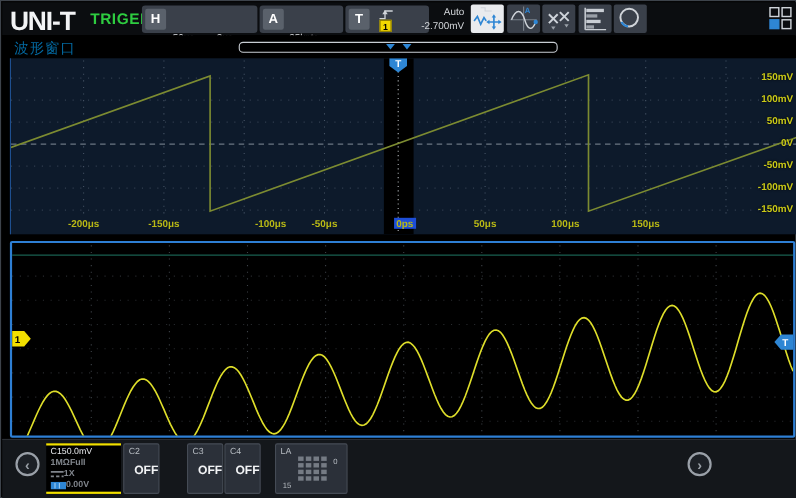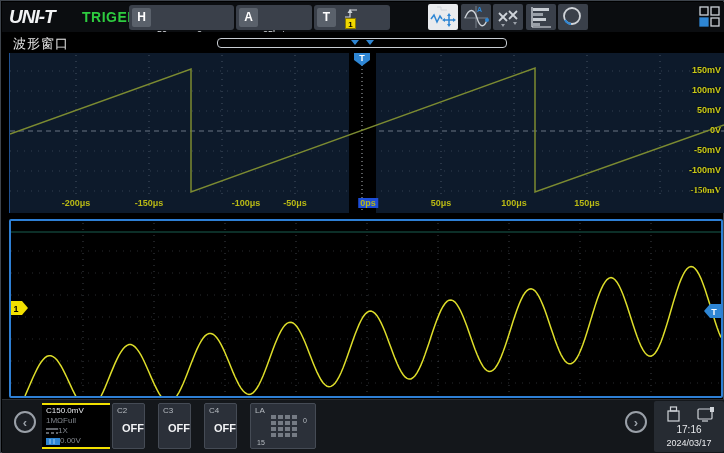--- a/index.html
+++ b/index.html
@@ -1,37 +1,37 @@
 <!DOCTYPE html>
 <html><head>
 <meta charset="utf-8">
 <style>
   html,body{margin:0;padding:0;background:#000;}
   body{width:724px;height:453px;position:relative;font-family:"Liberation Sans",sans-serif;overflow:hidden;}
   #frame{position:absolute;inset:0;border:1px solid #3d434b;box-sizing:border-box;background:#000;}
 
   
   #topbar{position:absolute;left:1px;top:1px;width:722px;height:30px;background:#0b0d10;}
-  #logo{position:absolute;left:7px;top:4px;font-size:19px;font-weight:800;letter-spacing:-1px;color:#f2f3f5;font-style:italic;}
+  #logo{position:absolute;left:7px;top:4px;font-size:24px;font-weight:800;letter-spacing:-1px;color:#f2f3f5;}
   #trig-status{position:absolute;left:80px;top:7px;font-size:14px;font-weight:700;letter-spacing:.5px;}
   .hgroup{position:absolute;top:3px;height:25px;background:#3a404a;border-radius:3px;}
   .chip{position:absolute;left:3px;top:3px;width:19px;height:19px;background:#5a616b;border-radius:2px;
         color:#fff;font-size:12px;font-weight:700;text-align:center;line-height:19px;}
   .hv{position:absolute;top:2px;font-size:9px;line-height:11px;color:#dfe2e6;white-space:pre;}
   #t-slope-icon{position:absolute;left:30px;top:2px;}
   #t-src-badge{position:absolute;left:31px;top:13px;width:11px;height:11px;background:#f2d800;border:1px solid #8a7a00;
         color:#000;font-size:8px;font-weight:700;text-align:center;line-height:11px;box-sizing:border-box;}
   #trig-info{position:absolute;left:360px;top:3px;width:60px;text-align:right;font-size:9px;line-height:12px;color:#d4d7db;}
   .iconbtn{position:absolute;top:2px;width:30px;height:26px;background:#3a404a;border-radius:2px;}
   .iconbtn.active{background:#e9ebee;}
   #win-icon{position:absolute;left:697px;top:4px;width:22px;height:22px;}
 
   
   #titlebar{position:absolute;left:1px;top:31px;width:722px;height:21px;background:#000;}
-  #win-title{position:absolute;left:11px;top:3px;font-size:13px;color:#e5e5e5;letter-spacing:1px;}
+  #win-title{position:absolute;left:11px;top:3px;font-size:13px;color:#0369a1;letter-spacing:1px;}
   #overview{position:absolute;left:215px;top:6px;width:290px;height:10px;background:#000;
             border:1px solid #c8cdd3;border-radius:4px;box-sizing:border-box;}
   .ov-tri{position:absolute;top:1px;width:0;height:0;border-left:4px solid transparent;
           border-right:4px solid transparent;border-top:5px solid #2e86d4;}
 
   
   #upper{position:absolute;left:8px;top:52px;width:714px;height:160px;background:#0d1a2b;
          border-left:1px solid #1e4f8f;border-right:1px solid #1e4f8f;box-sizing:content-box;}
   #usvg{position:absolute;left:0;top:0;}
   .vlabel{position:absolute;right:3px;font-size:9px;font-weight:700;color:#c9c918;text-shadow:0 0 2px #000;}
@@ -45,21 +45,21 @@
   #lsvg{position:absolute;left:0;top:0;}
 
   
   #footer{position:absolute;left:1px;top:398px;width:722px;height:54px;background:#14171b;border-top:1px solid #2a2e34;box-sizing:border-box;}
   .circlebtn{position:absolute;top:11px;width:22px;height:22px;border:2px solid #9aa0a8;border-radius:50%;
              color:#9aa0a8;font-size:13px;font-weight:700;text-align:center;line-height:19px;box-sizing:border-box;background:#1c2026;}
   #c1-tile{position:absolute;left:40px;top:3px;width:68px;height:46px;background:#000;
            border-top:2px solid #f2e000;border-bottom:2px solid #f2e000;box-sizing:border-box;
            display:flex;flex-direction:column;justify-content:space-between;padding:1px 4px;}
   .c1row{display:flex;justify-content:flex-start;align-items:center;font-size:8px;line-height:10px;}
-  .c1bright{color:#e8eaed;} .c1dim{color:#80858c;}
+  .c1bright{color:#e8eaed;} .c1dim{color:#80858c;font-weight:bold;}
   .offtile{position:absolute;top:3px;width:33px;height:46px;background:#2b3039;border:1px solid #454b55;
            border-radius:2px;box-sizing:border-box;}
   .off-name{position:absolute;left:4px;top:2px;font-size:8px;color:#b7bcc2;}
   .off-state{position:absolute;left:0;right:0;top:18px;text-align:right;font-size:11px;font-weight:700;color:#f2f3f5;}
   #la-tile{position:absolute;left:248px;top:3px;width:66px;height:46px;background:#2b3039;border:1px solid #454b55;
            border-radius:2px;box-sizing:border-box;}
   #la-grid{position:absolute;left:20px;top:11px;display:grid;grid-template-columns:repeat(4,5px);grid-gap:2px;}
   #la-grid span{width:5px;height:4px;background:#757b84;display:block;}
   .la-num{position:absolute;font-size:7px;color:#b7bcc2;}
   #dt-panel{position:absolute;left:652px;top:1px;width:70px;height:51px;background:#262b32;border-radius:2px;text-align:center;}
@@ -99,20 +99,24 @@
 
     <div class="hgroup" style="left:312px;width:76px;">
       <div class="chip">T</div>
       <svg id="t-slope-icon" width="18" height="12">
         <polyline points="1,10 6,10 6,3 13,3" fill="none" stroke="#d0d4d9" stroke-width="1.2"></polyline>
         <polygon points="6,2 3.5,6 8.5,6" fill="#d0d4d9"></polygon>
       </svg>
       <div id="t-src-badge">1</div>
     </div>
 
+    <div id="trig-info">
+      <div>Auto</div>
+      <div>-2.700mV</div>
+    </div>
 
     <div class="iconbtn active" style="left:426px;">
       <svg width="30" height="26">
         <polyline points="9,3 13,3 13,6 19,6" fill="none" stroke="#cfd4da" stroke-width="1"></polyline>
         <polyline points="3,15 6,11 9,18 12,12 14,15" fill="none" stroke="#2e86d4" stroke-width="1.5"></polyline>
         <line x1="21" y1="11" x2="21" y2="21" stroke="#2e86d4" stroke-width="1.5"></line>
         <line x1="16" y1="16" x2="26" y2="16" stroke="#2e86d4" stroke-width="1.5"></line>
         <polygon points="21,9 19,12 23,12" fill="#2e86d4"></polygon>
           <polygon points="21,23 19,20 23,20" fill="#2e86d4"></polygon>
         <polygon points="14,16 17,14 17,18" fill="#2e86d4"></polygon>
@@ -195,21 +199,21 @@
         <polygon points="344,0 360,0 360,7 352,13 344,7" fill="#2e86d4"></polygon>
         <text x="352" y="8" text-anchor="middle" font-size="9" font-weight="bold" fill="#fff">T</text>
       </svg>
     <div id="vlabels">
         <div class="vlabel" style="top: 12px;">150mV</div>
         <div class="vlabel" style="top: 32px;">100mV</div>
         <div class="vlabel" style="top: 52px;">50mV</div>
         <div class="vlabel" style="top: 72px;">0V</div>
         <div class="vlabel" style="top: 92px;">-50mV</div>
         <div class="vlabel" style="top: 112px; margin-left: 12px;">-100mV</div>
-        <div class="vlabel" style="top: 132px; font-family: Liberation Serif, serif;">-150mV</div>
+        <div class="vlabel" style="top: 132px;">-150mV</div>
       </div>
     <div id="tlabels">
         <div class="tlabel" style="left: 66px;">-200μs</div>
         <div class="tlabel" style="left: 139px; text-align: right;">-150μs</div>
         <div class="tlabel" style="left: 212px; margin-left: 24px;">-100μs</div>
         <div class="tlabel" style="left: 285px;">-50μs</div>
         <div class="tlabel onband" style="left: 358px;">0ps</div>
         <div class="tlabel" style="left: 431px;">50μs</div>
         <div class="tlabel" style="left: 504px;">100μs</div>
         <div class="tlabel" style="left: 577px;">150μs</div>
@@ -274,21 +278,21 @@
           <line x1="8" y1="1" x2="8" y2="6" stroke="#9ecbf0" stroke-width="1"></line>
         </svg>
         <span class="c1dim">0.00V</span>
         </div>
     </div>
 
     <div class="offtile" style="left:110px;">
       <div class="off-name">C2</div>
       <div class="off-state">OFF</div>
     </div>
-    <div class="offtile" style="left:156px;text-decoration:underline;">
+    <div class="offtile" style="left:168px;text-decoration:underline;">
       <div class="off-name">C3</div>
       <div class="off-state">OFF</div>
     </div>
     <div class="offtile" style="left:202px;">
       <div class="off-name">C4</div>
       <div class="off-state">OFF</div>
     </div>
 
     <div id="la-tile">
       <div class="off-name">LA</div>
@@ -309,29 +313,14 @@
           <span></span>
           <span></span>
           <span></span>
       </div>
       <div class="la-num" style="left:52px;top:13px;">0</div>
       <div class="la-num" style="left:6px;top:35px;">15</div>
     </div>
 
     <div class="circlebtn" style="left:623px;">›</div>
 
-    <div id="dt-panel">
-      <svg width="58" height="18" style="margin:4px auto 0;">
-        <g>
-          <rect x="8" y="6" width="11" height="10" fill="none" stroke="#d0d4d9" stroke-width="1.2"></rect>
-          <rect x="10.5" y="2" width="6" height="4" fill="none" stroke="#d0d4d9" stroke-width="1.2"></rect>
-        </g>
-        <g>
-          <rect x="38" y="4" width="14" height="10" rx="1" fill="none" stroke="#d0d4d9" stroke-width="1.2"></rect>
-          <rect x="50" y="2" width="4" height="5" fill="#d0d4d9"></rect>
-          <line x1="42" y1="16" x2="48" y2="16" stroke="#d0d4d9" stroke-width="1.2"></line>
-        </g>
-      </svg>
-      <div id="dt-time">17:16</div>
-      <div id="dt-date">2024/03/17</div>
-    </div>
   </div>
 </div>
 
 </body></html>

